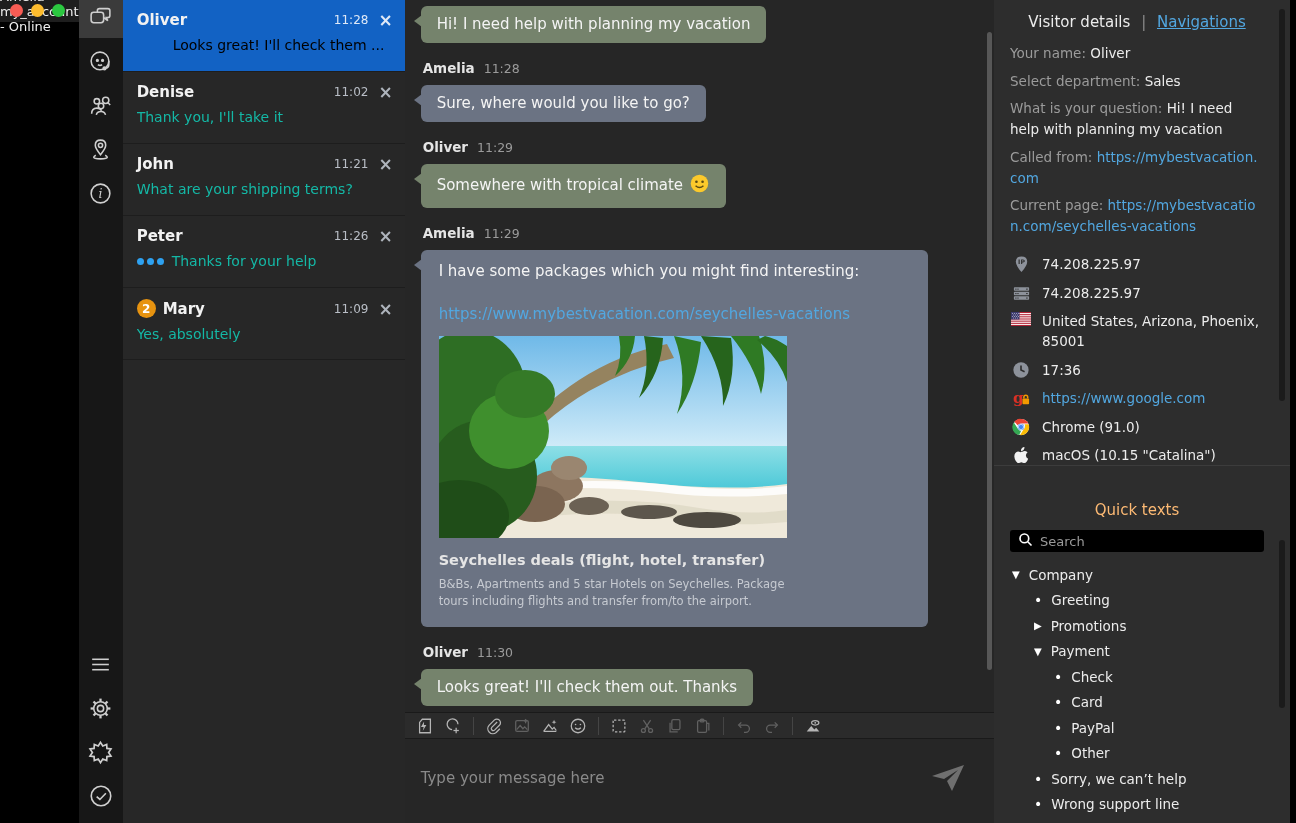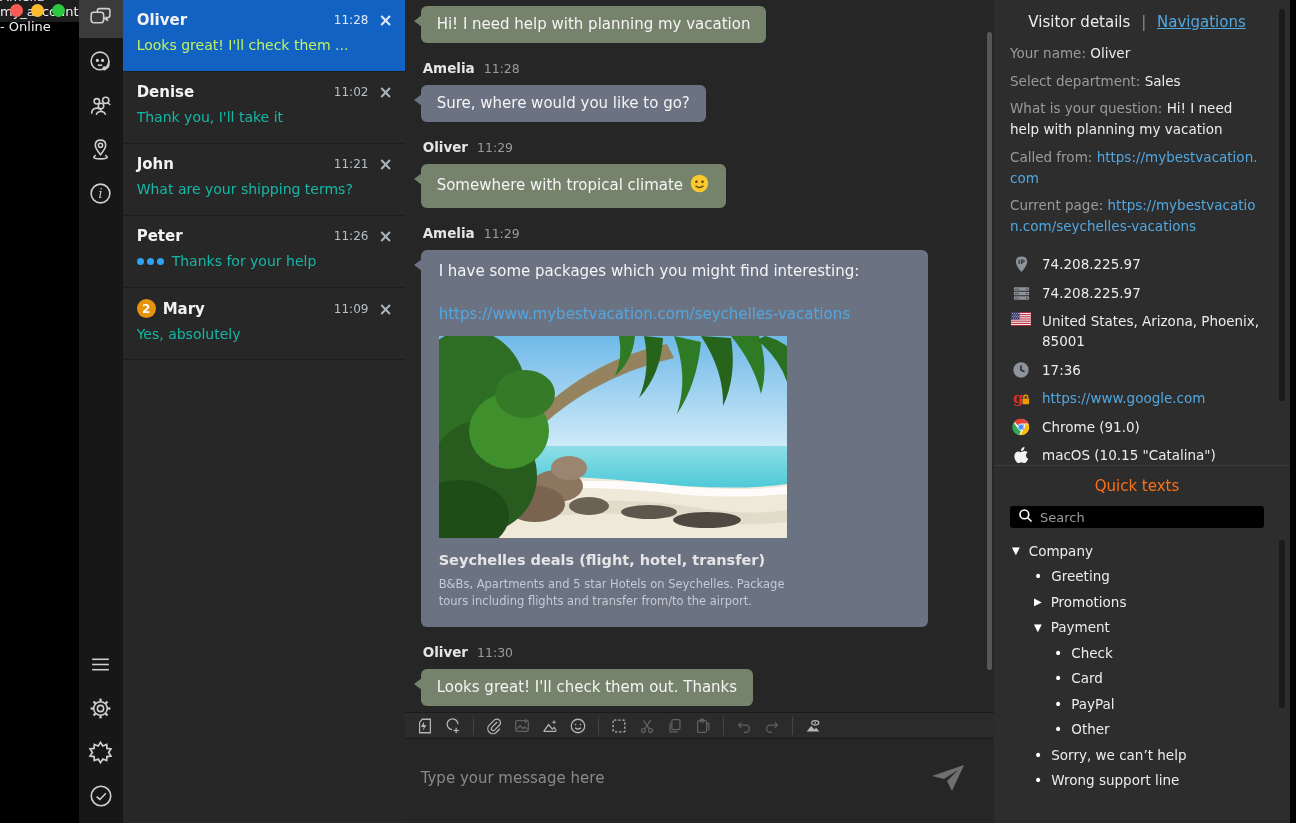--- a/index.html
+++ b/index.html
@@ -33,21 +33,21 @@
   .chat-item { height:72px; padding:11px 12px 0 14px; border-bottom:1px solid #1d1d1d; position:relative; cursor:pointer; }
   .chat-item.selected { background:#1262c4; }
   .ci-top { display:flex; align-items:center; }
   .ci-name { font-weight:bold; font-size:15px; color:#f2f2f2; }
   .ci-time { margin-left:auto; font-size:12px; color:#b9bec6; margin-right:10px; }
   .chat-item.selected .ci-time { color:#dfe9f7; }
   .ci-close { color:#aeb4bc; font-size:17px; font-weight:bold; line-height:14px; cursor:pointer; }
   .chat-item.selected .ci-close { color:#dfe9f7; }
   .ci-preview { margin-top:8px; font-size:14px; color:#14b8a6; white-space:nowrap; overflow:hidden;
                 display:flex; align-items:center; gap:8px; }
-  .chat-item.selected .ci-preview { color:#bef264; }
+  .chat-item.selected .ci-preview { color:#000000;margin-left:36px; }
   .badge { display:inline-flex; width:19px; height:19px; border-radius:50%; background:#e79310;
            color:#fff; font-size:12px; font-weight:bold; align-items:center; justify-content:center; margin-right:7px; }
   .typing { display:inline-flex; gap:3px; }
   .typing span { width:7px; height:7px; border-radius:50%; background:#2ea1f0; }
 
   
   .chatarea { flex:1; background:#262626; display:flex; flex-direction:column; position:relative; min-width:0; }
   .messages { flex:1; padding:6px 24px 0 16px; overflow:hidden; }
   .v-scroll { position:absolute; width:5px; border-radius:3px; background:#575757; }
   .chat-scroll { right:2px; top:32px; height:638px; }
@@ -97,21 +97,21 @@
   .vd-header a { color:#52a7e0; text-decoration:underline; }
   .field { font-size:13.5px; line-height:21px; margin-bottom:6.5px; color:#ececec; }
   .field .lbl { color:#9b9b9b; }
   .field .link { word-break:break-all; }
   .info { margin-top:17px; }
   .inforow { display:flex; font-size:13.5px; color:#ececec; line-height:20px; margin-bottom:8.5px; align-items:flex-start; }
   .inforow .ic { width:22px; flex:0 0 22px; margin-right:10px; display:flex; justify-content:center; padding-top:1px; }
 
   
   .qt { flex:1; padding:11px 26px 0 16px; }
-  .qt-title { text-align:center; font-size:15px; color:#f97316; margin-bottom:11px; }
+  .qt-title { text-align:center; font-size:15px; color:#fdba74; margin-bottom:11px;margin-top:24px; }
   .searchbox { height:22px; background:#000; border-radius:3px; display:flex; align-items:center; padding:0 8px; }
   .searchbox input { flex:1; background:transparent; border:none; outline:none; color:#ddd; font-size:13px;
                      font-family:"DejaVu Sans",sans-serif; margin-left:7px; }
   .searchbox input::placeholder { color:#9a9a9a; }
   .tree { margin-top:10px; }
   .trow { display:flex; align-items:center; font-size:13.5px; color:#ececec; height:25.5px; cursor:pointer; }
   .trow .tw { font-size:10px; margin-right:9px; color:#fff; }
   .trow .bu { font-size:14px; margin-right:9px; color:#fff; }
   .lv0 { padding-left:2px; } .lv1 { padding-left:24px; } .lv2 { padding-left:44px; }
 </style>

